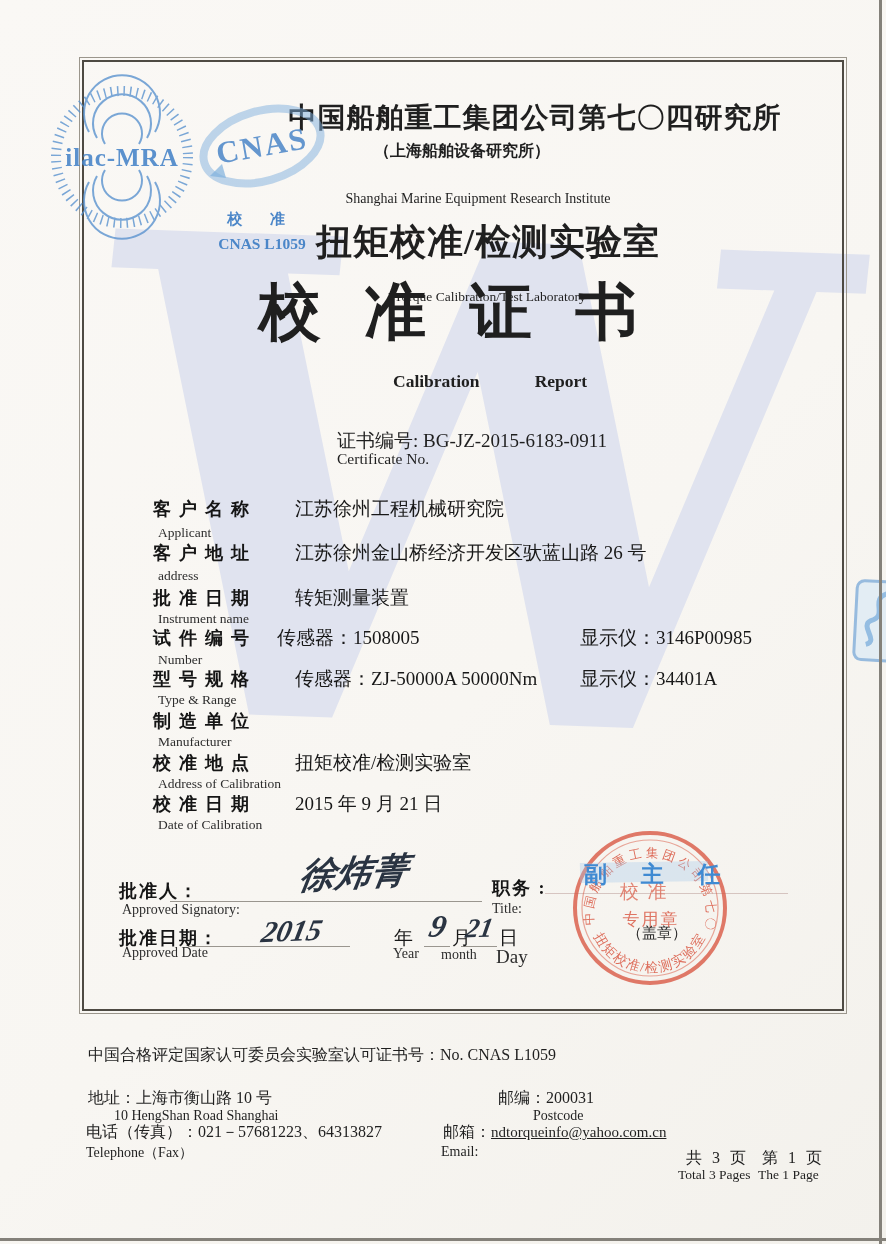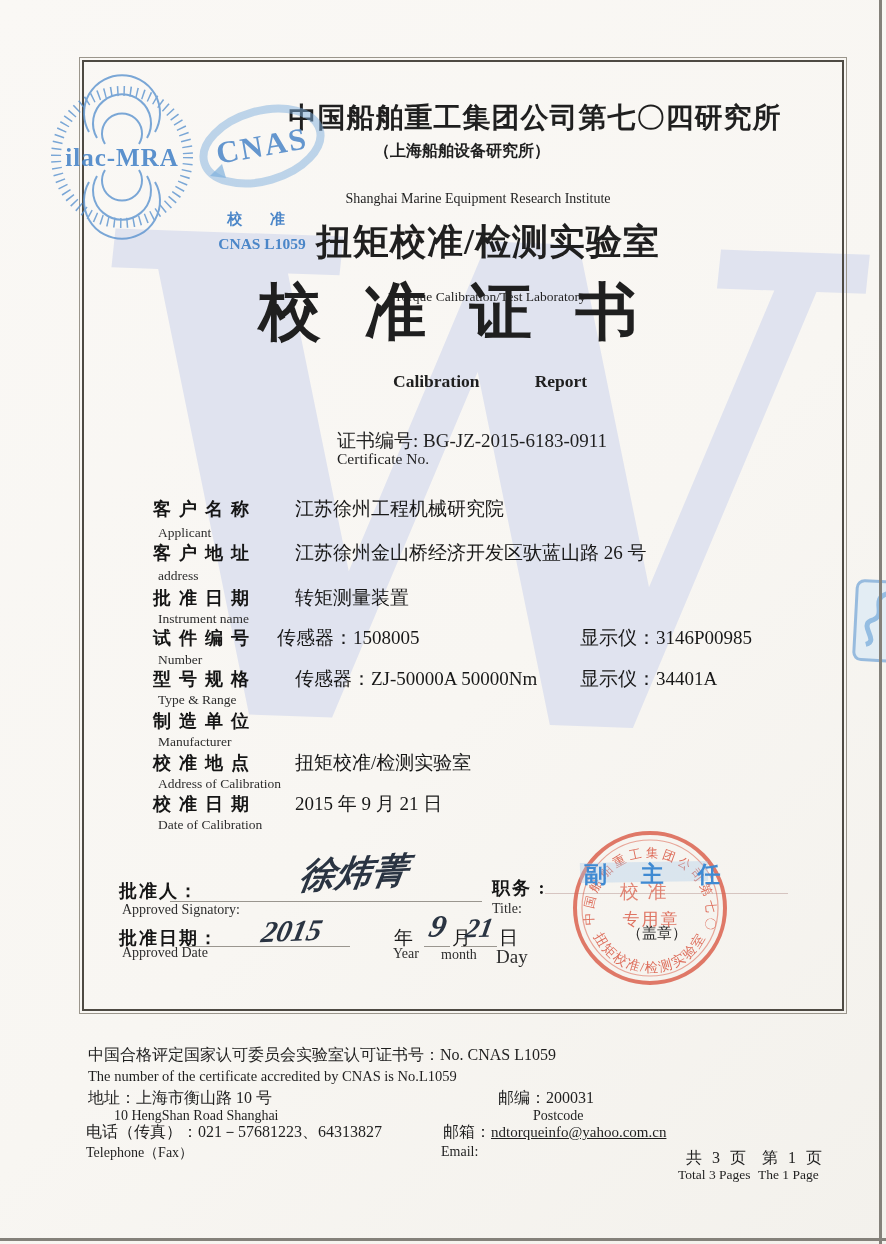--- a/index.html
+++ b/index.html
@@ -164,21 +164,20 @@
   <div class="abs z4" style="left:627px;top:924px;font-size:15px;color:#2b2b2b;white-space:nowrap;">（盖章）</div>
 
   <div class="abs z3" style="left:854px;top:580px;width:44px;height:76px;border:3px solid rgba(125,170,215,.75);
        border-radius:9px;background:rgba(208,230,248,.5);transform:rotate(3deg);">
     <svg width="38" height="70" viewBox="0 0 38 70">
       <path d="M 30,10 C 10,16 32,32 14,38 C 2,44 24,58 10,62" fill="none" stroke="#7fb0dd" stroke-width="5" opacity="0.8"></path>
     </svg>
   </div>
 
   <div class="abs ftr-cn z2" style="left:88px;top:1045px;">中国合格评定国家认可委员会实验室认可证书号：No. CNAS L1059</div>
-  <div class="abs ftr-en z2" style="left:88px;top:1068px;font-size:14.5px;">The number of the certificate accredited by CNAS is No.L1059</div>
 
   <div class="abs ftr-cn z2" style="left:88px;top:1088px;">地址：上海市衡山路 10 号</div>
   <div class="abs ftr-en z2" style="left:114px;top:1108px;">10 HengShan Road Shanghai</div>
   <div class="abs ftr-cn z2" style="left:498px;top:1088px;">邮编：200031</div>
   <div class="abs ftr-en z2" style="left:502px;top:1108px;margin-left:31px;">Postcode</div>
 
   <div class="abs ftr-cn z2" style="left:86px;top:1122px;">电话（传真）：021－57681223、64313827</div>
   <div class="abs ftr-en z2" style="left:86px;top:1144px;">Telephone（Fax）</div>
   <div class="abs ftr-cn z2" style="left:443px;top:1122px;"><span>邮箱：</span><span style="text-decoration:underline;font-size:15px;">ndtorqueinfo@yahoo.com.cn</span></div>
   <div class="abs ftr-en z2" style="left:441px;top:1144px;">Email:</div>

